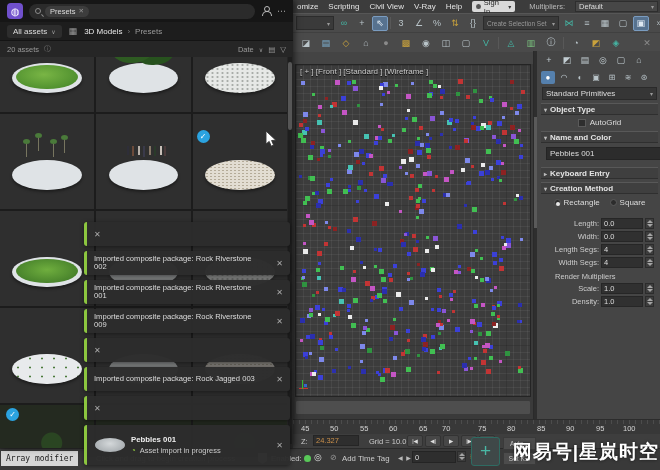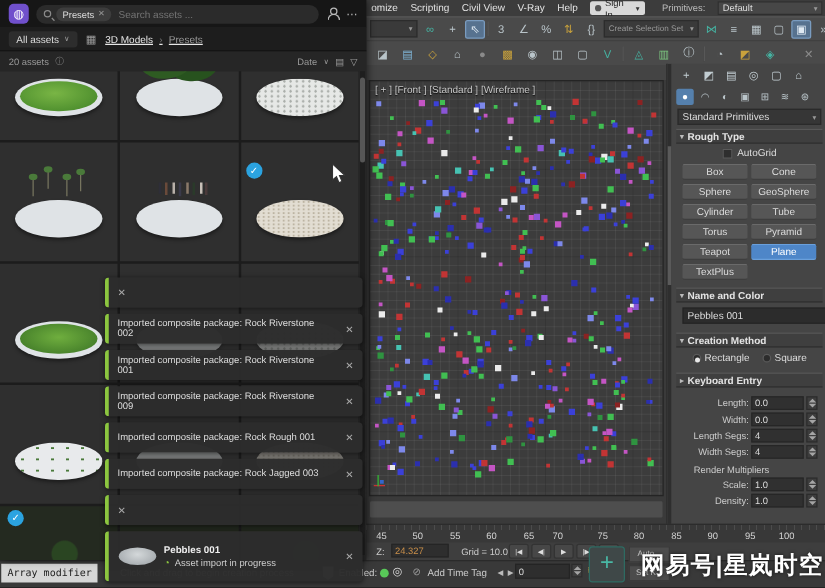--- a/index.html
+++ b/index.html
@@ -117,21 +117,21 @@
   .chip .x{color:#999;font-size:6.5px;}
   .b-input{flex:1;background:transparent;border:none;outline:none;color:#888;font-size:8px;font-family:"Liberation Sans",sans-serif;}
   .user-ico{width:10px;height:10px;position:relative;}
   .user-ico::before{content:"";position:absolute;left:3px;top:0;width:4px;height:4px;border:1px solid #bbb;border-radius:50%;}
   .user-ico::after{content:"";position:absolute;left:1px;top:5px;width:8px;height:4px;border:1px solid #bbb;border-bottom:none;border-radius:5px 5px 0 0;}
   .b-more{color:#bbb;font-size:9px;}
   .b-h2{height:19px;background:#1d1d1d;display:flex;align-items:center;gap:7px;padding:0 7px;border-bottom:1px solid #141414;}
   .all-assets{background:#2d2d2d;border-radius:3px;padding:2px 6px;font-size:8px;color:#ddd;display:flex;align-items:center;gap:4px;}
   .all-assets .arr{font-size:6px;color:#999;}
   .b-gridico{color:#999;font-size:9px;}
-  .crumb{font-size:8px;color:#e8e8e8;display:flex;gap:5px;align-items:flex-start;text-decoration:underline;}
+  .crumb{font-size:8px;color:#e8e8e8;display:flex;gap:5px;align-items:flex-start;}
   .crumb .sep{color:#777;} .crumb .cur{color:#9a9a9a;}
   .b-h3{height:16px;display:flex;align-items:center;gap:5px;padding:0 7px;font-size:7.5px;color:#999;}
   .b-h3 .sp{flex:1;}
   .b-info{font-size:7px;color:#777;}
   .b-grid{position:absolute;left:0;top:57px;width:287px;height:391px;overflow:hidden;background:#1c1c1c;}
   .b-grid-in{display:grid;grid-template-columns:repeat(3,1fr);grid-auto-rows:95px;gap:2px;margin-top:-40px;}
   .card{background:#2f2f2f;position:relative;overflow:hidden;}
   .disc{position:absolute;left:13%;top:48%;width:74%;height:32%;border-radius:50%;background:#dfe3e6;box-shadow:0 2px 3px rgba(0,0,0,.4);}
   .disc.grass::after,.disc.grass2::after{content:"";position:absolute;left:6%;top:8%;width:88%;height:80%;border-radius:50%;background:radial-gradient(ellipse at 45% 40%,#79b545,#4e8f2e 75%);}
   .disc.grass2::after{background:radial-gradient(ellipse at 50% 45%,#6fae3e,#457f2a 78%);}
@@ -181,21 +181,21 @@
     <span class="mi">omize</span>
     <span class="mi">Scripting</span>
     <span class="mi">Civil View</span>
     <span class="mi">V-Ray</span>
     <span class="mi">Help</span>
     <div class="signin">
       <i class="head"></i>
       <span>Sign In</span>
       <span class="arr">▾</span>
     </div>
-    <span class="ws-label">Primitives:</span>
+    <span class="ws-label">Multipliers:</span>
     <div class="ws-dd">
       <span>Default</span>
       <span class="arr">▾</span>
     </div>
   </div>
 
   <div class="toolbar1">
     <div class="mini-dd dd-selfilter">
         <span></span>
         <span class="arr">▾</span>
@@ -708,74 +708,61 @@
         <span class="cati">⊛</span>
       </div>
       <div class="cmd-dd">
         <span>Standard Primitives</span>
         <span class="arr">▾</span>
       </div>
 
       <div class="rollout">
         <div class="roll-h">
             <span class="ra">▾</span>
-            <span>Rough Type</span>
+            <span>Object Type</span>
           </div>
         <div class="agrid-row">
             <span class="chk"></span>
             <span style="font-size:8px;color:#ddd;">AutoGrid</span>
           </div>
-        <div class="objgrid">
-          <div class="obtn">Box</div>
-          <div class="obtn">Cone</div>
-          <div class="obtn">Sphere</div>
-          <div class="obtn">GeoSphere</div>
-          <div class="obtn">Cylinder</div>
-          <div class="obtn">Tube</div>
-          <div class="obtn">Torus</div>
-          <div class="obtn">Pyramid</div>
-          <div class="obtn">Teapot</div>
-          <div class="obtn active">Plane</div>
-          <div class="obtn">TextPlus</div>
-        </div>
       </div>
 
       <div class="rollout">
         <div class="roll-h">
             <span class="ra">▾</span>
             <span>Name and Color</span>
           </div>
         <div class="namerow">
           <input class="namefield" value="Pebbles 001" style="">
 
         </div>
+      </div>
+
+      <div class="rollout">
+        <div class="roll-h">
+            <span class="ra">▸</span>
+            <span>Keyboard Entry</span>
+          </div>
       </div>
 
       <div class="rollout">
         <div class="roll-h">
             <span class="ra">▾</span>
             <span>Creation Method</span>
           </div>
         <div class="radios">
           <span class="radio">
               <i class="rdot sel"></i>
               <span>Rectangle</span>
             </span>
           <span class="radio">
               <i class="rdot"></i>
               <span>Square</span>
             </span>
         </div>
-      </div>
-
-      <div class="rollout">
-        <div class="roll-h">
-            <span class="ra">▸</span>
-            <span>Keyboard Entry</span>
-          </div>
       </div>
 
       <div class="rollout">
         <div style="padding-top:3px;">
           <div class="prow">
               <span class="plab">Length:</span>
               <span class="pfield">0.0</span>
               <span class="spin"></span>
             </div>
           <div class="prow">
@@ -859,21 +846,20 @@
 
   <div class="bridge">
     <div class="b-h1">
       <span class="b-logo">◍</span>
       <div class="b-search">
         <span class="mag"></span>
         <span class="chip">
             <span>Presets</span>
             <span class="x">✕</span>
           </span>
-        <input class="b-input" placeholder="Search assets ..." style="">
       </div>
       <span class="user-ico"></span>
       <span class="b-more">⋯</span>
     </div>
     <div class="b-h2">
       <span class="all-assets">
           <span>All assets</span>
           <span class="arr">∨</span>
         </span>
       <span class="b-gridico">▦</span>
@@ -959,21 +945,20 @@
           <span class="msg">Imported composite package: Rock Riverstone 001</span>
           <span class="x">✕</span>
         </div>
       <div class="toast">
           <i class="bar"></i>
           <span class="msg">Imported composite package: Rock Riverstone 009</span>
           <span class="x">✕</span>
         </div>
       <div class="toast">
           <i class="bar"></i>
-          <span class="msg">Imported composite package: Rock Rough 001</span>
           <span class="x">✕</span>
         </div>
       <div class="toast">
           <i class="bar"></i>
           <span class="msg">Imported composite package: Rock Jagged 003</span>
           <span class="x">✕</span>
         </div>
       <div class="toast">
           <i class="bar"></i>
           <span class="x">✕</span>

